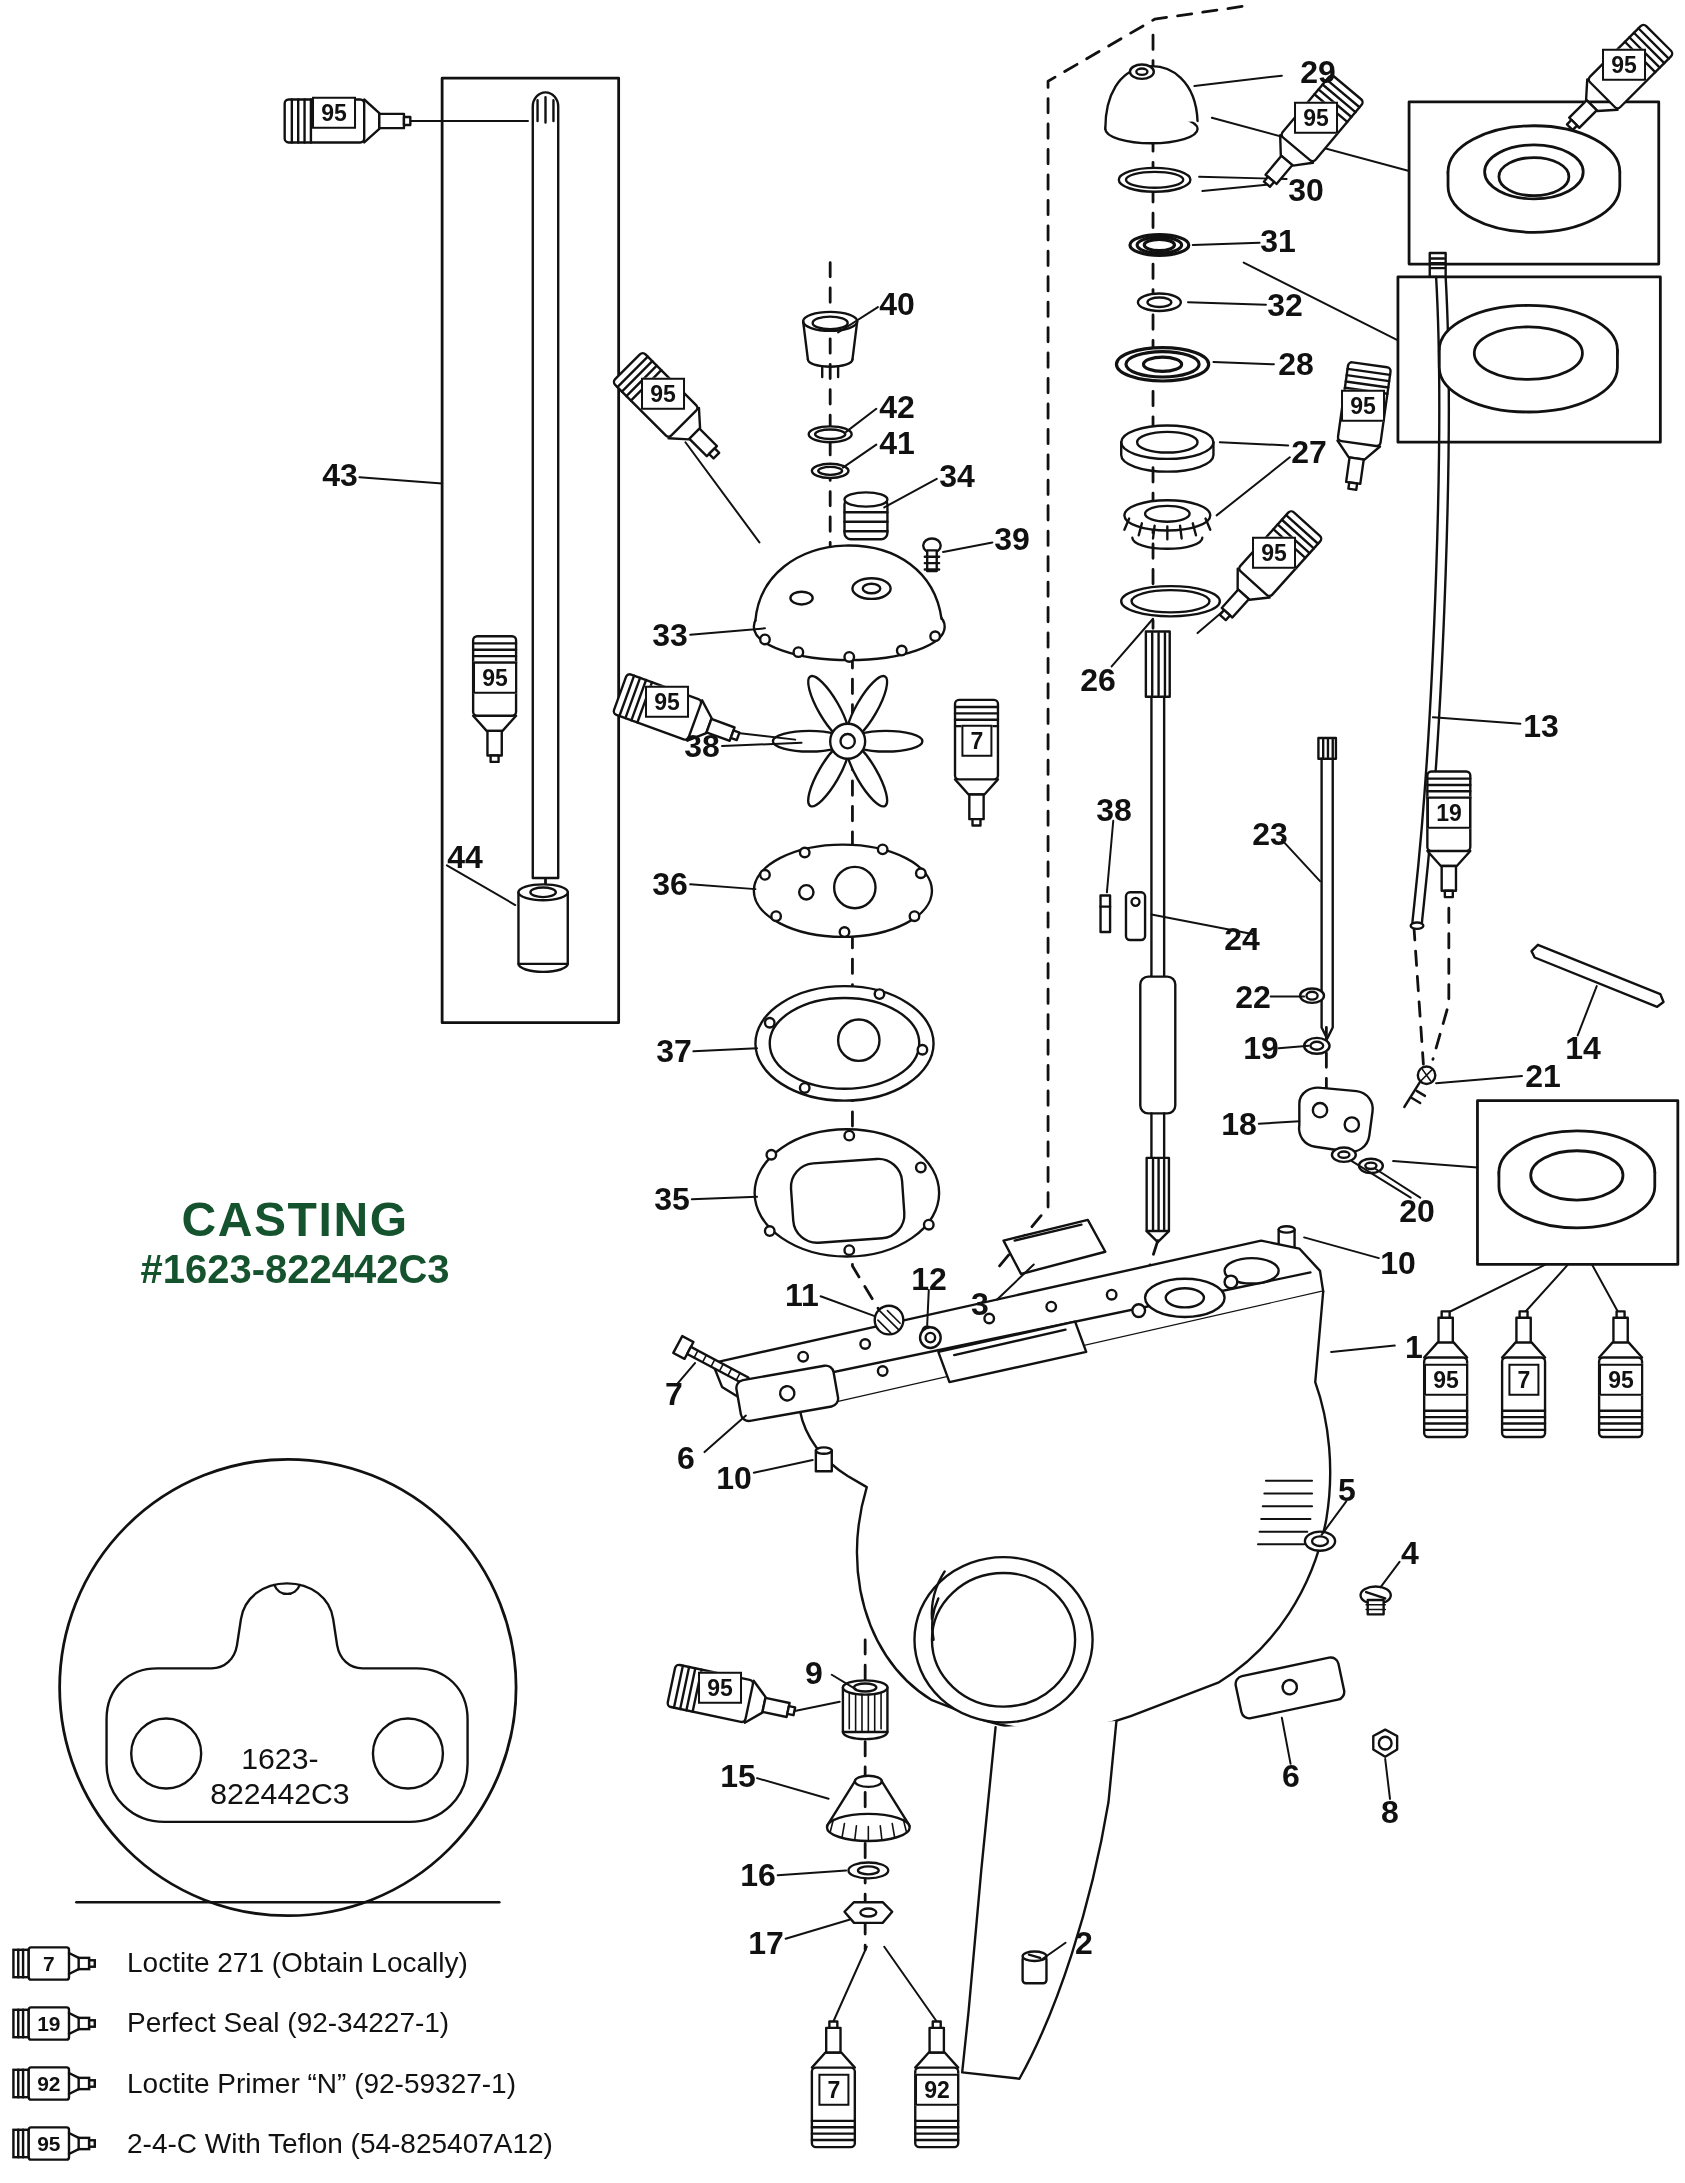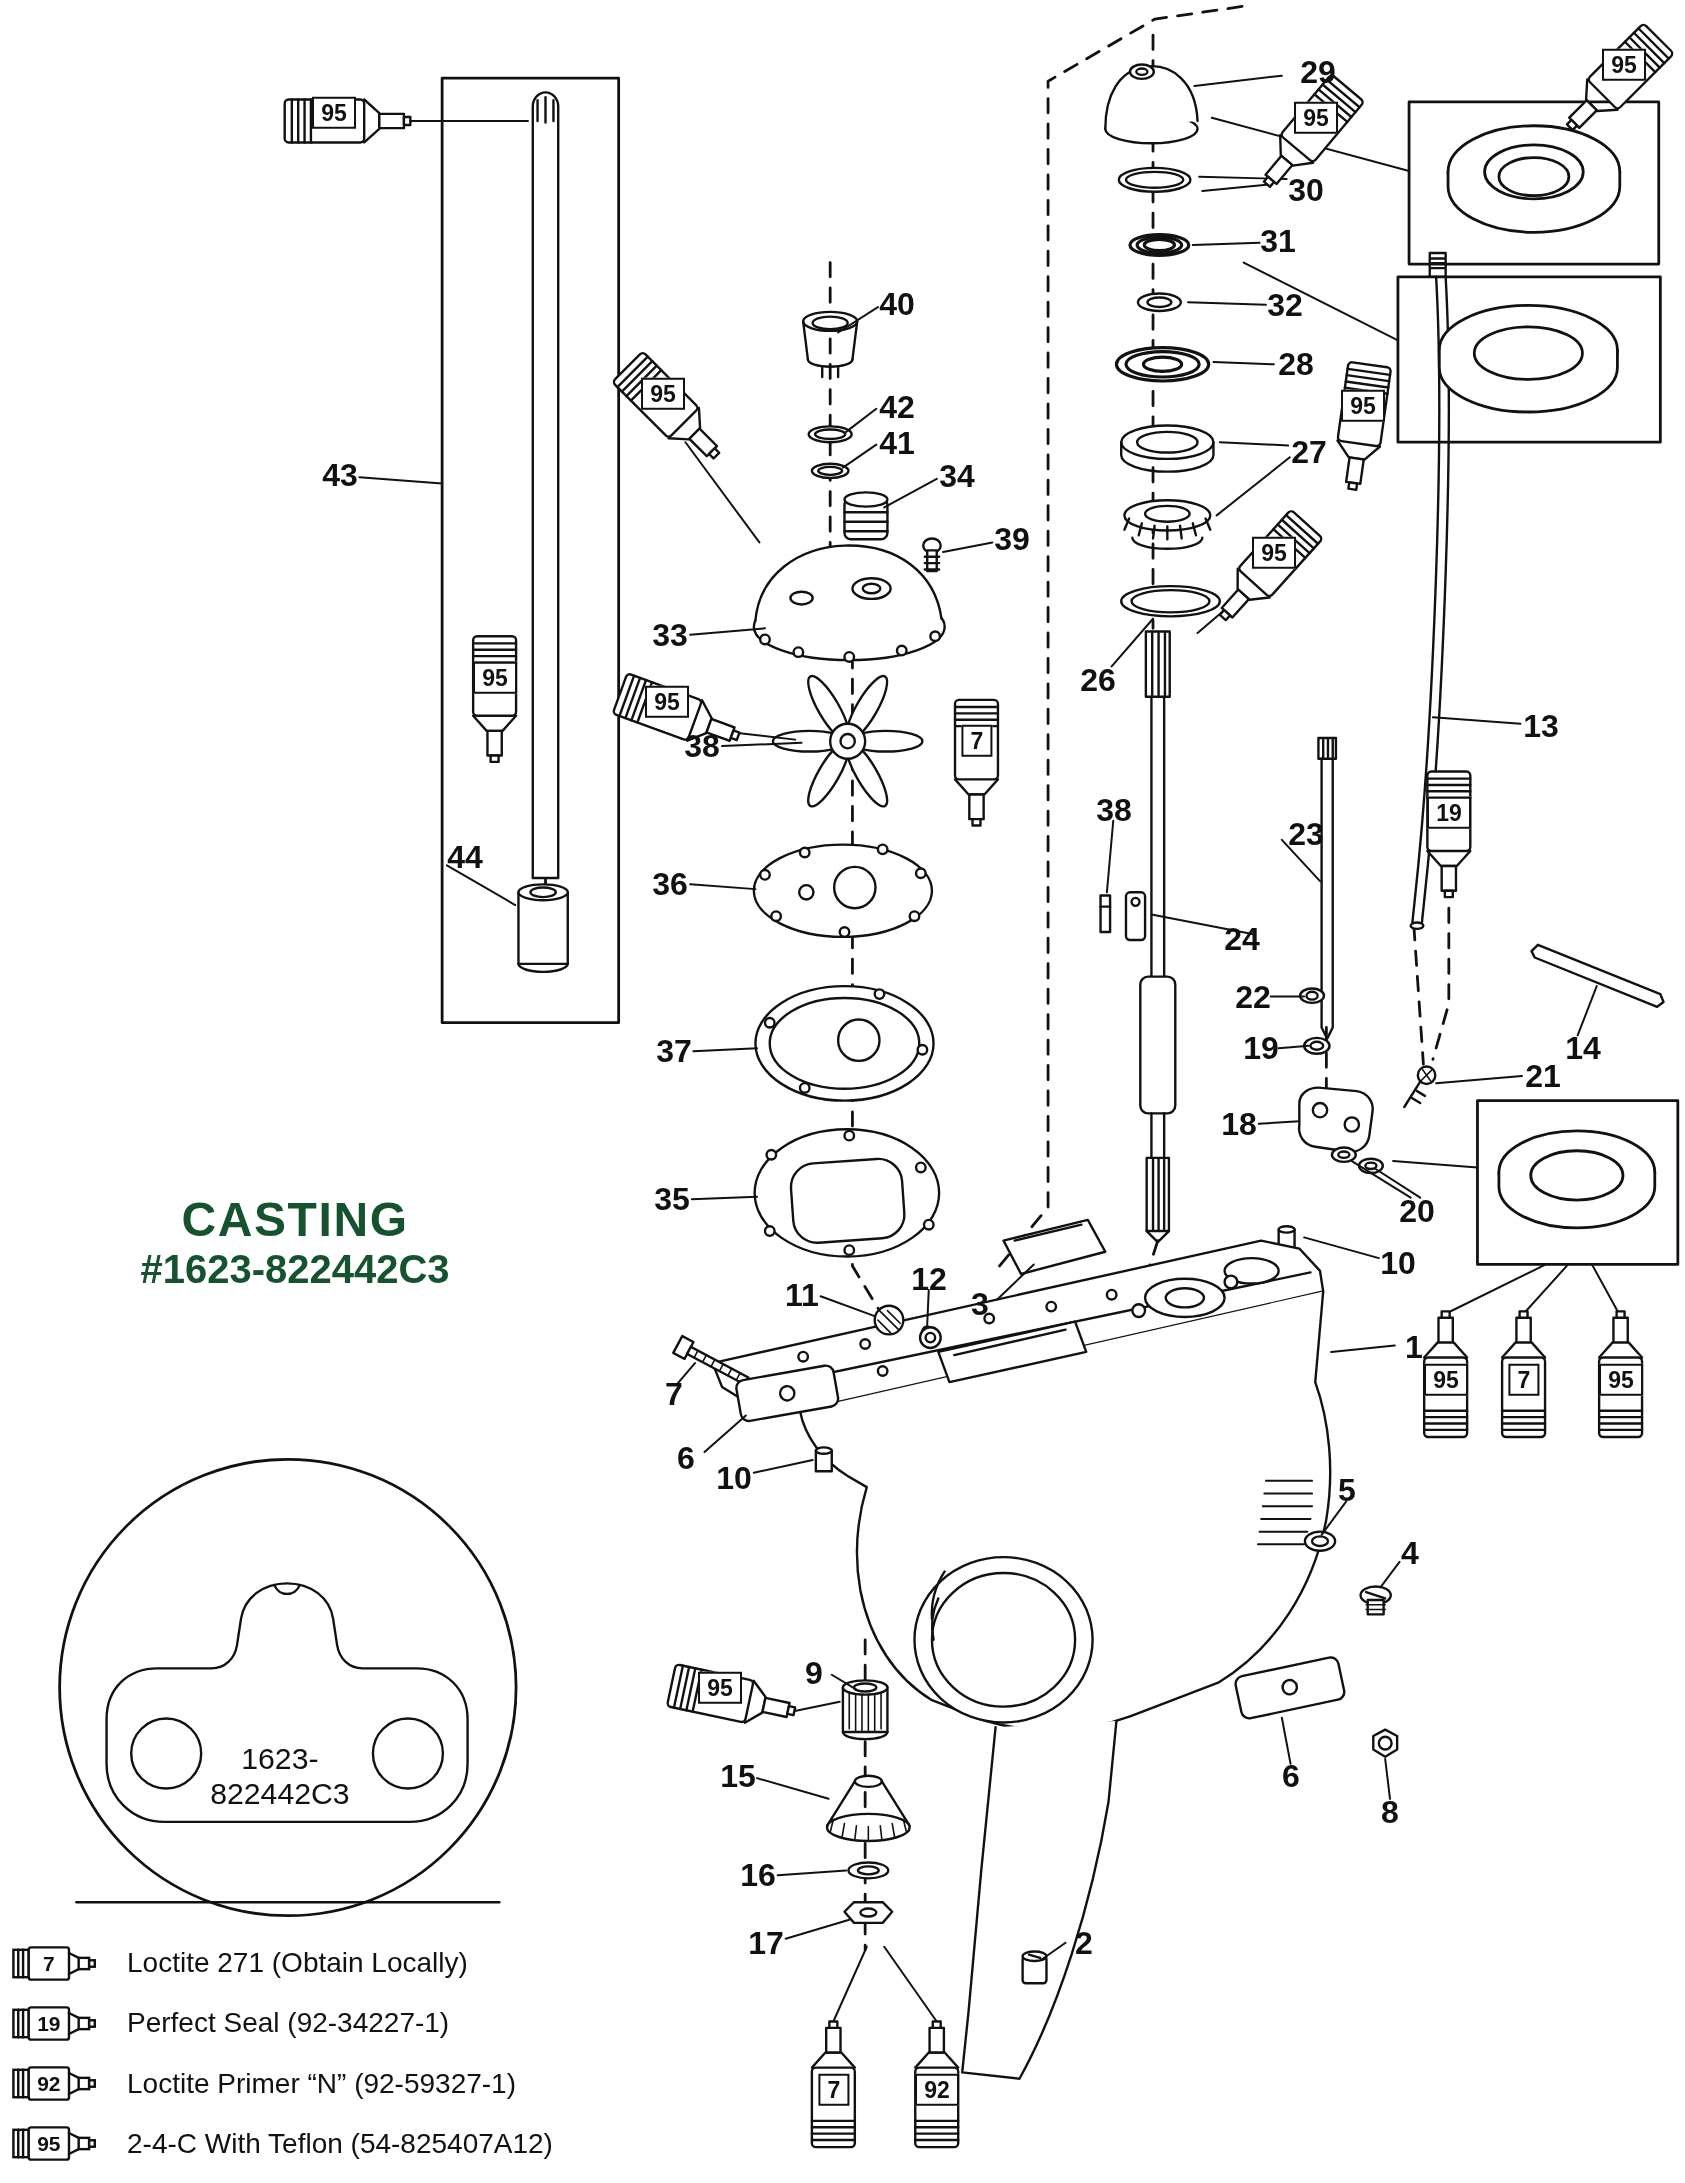--- a/index.html
+++ b/index.html
@@ -507,21 +507,21 @@
 <div style="position:absolute;left:0;top:0;width:1685px;height:2183px;">
       <div class="callout" style="left: 1302px; top: 72px; margin-left: 16px;">29</div>
       <div class="callout" style="left: 1306px; top: 177px; margin-top: 13px;">30</div>
       <div class="callout" style="left: 1278px; top: 241px;">31</div>
       <div class="callout" style="left: 1285px; top: 305px;">32</div>
       <div class="callout" style="left: 1296px; top: 364px;">28</div>
       <div class="callout" style="left: 1309px; top: 452px;">27</div>
       <div class="callout" style="left: 1098px; top: 680px;">26</div>
       <div class="callout" style="left: 1541px; top: 726px;">13</div>
       <div class="callout" style="left: 1114px; top: 810px;">38</div>
-      <div class="callout" style="left: 1270px; top: 834px; margin-left: 36px;">23</div>
+      <div class="callout" style="left: 1270px; top: 834px;">23</div>
       <div class="callout" style="left: 1242px; top: 939px;">24</div>
       <div class="callout" style="left: 1253px; top: 997px;">22</div>
       <div class="callout" style="left: 1261px; top: 1048px;">19</div>
       <div class="callout" style="left: 1239px; top: 1124px;">18</div>
       <div class="callout" style="left: 1543px; top: 1076px;">21</div>
       <div class="callout" style="left: 1417px; top: 1211px;">20</div>
       <div class="callout" style="left: 1583px; top: 1048px;">14</div>
       <div class="callout" style="left: 1398px; top: 1263px;">10</div>
       <div class="callout" style="left: 1414px; top: 1347px;">1</div>
       <div class="callout" style="left: 897px; top: 304px;">40</div>

